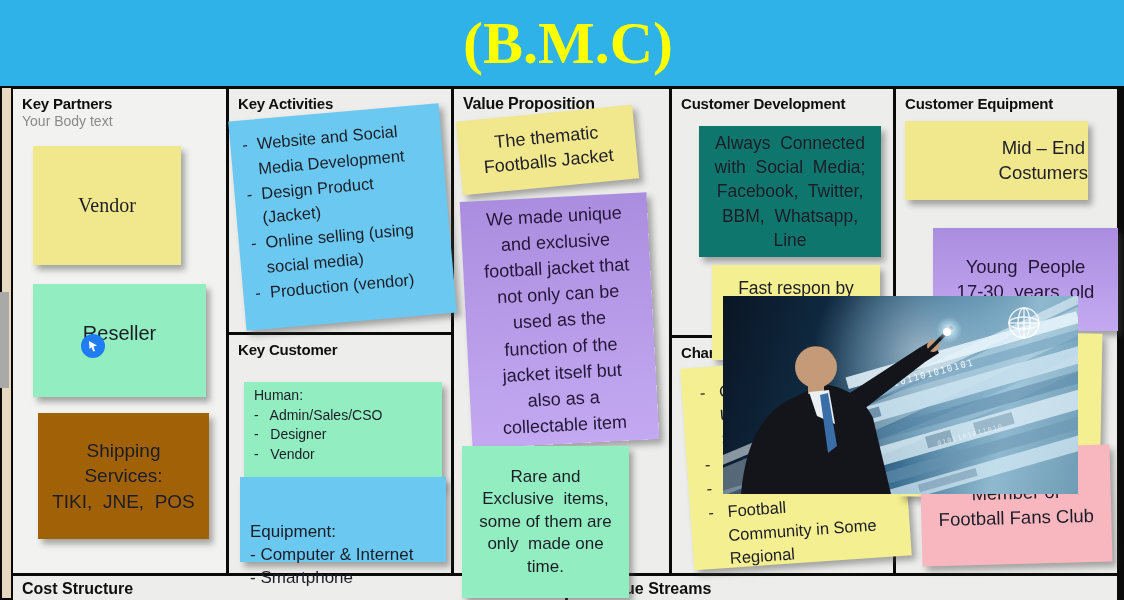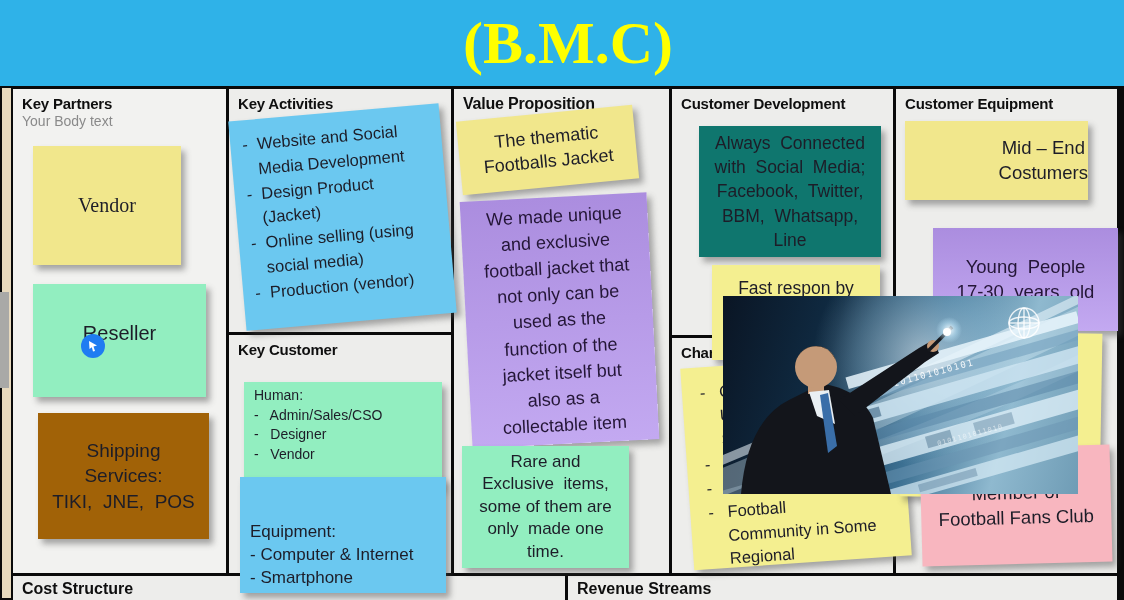--- a/index.html
+++ b/index.html
@@ -115,21 +115,21 @@
 -  Production (vendor)</span>
   </div>
 
   <div class="note green left z10" style="left:244px;top:362px;width:198px;height:107px;font-size:14px;
        padding:4px 10px;box-sizing:border-box;margin-top:20px;">
     <span class="note-text" style="line-height:1.4;">Human:
 -   Admin/Sales/CSO
 -   Designer
 -   Vendor</span>
   </div>
-  <div class="note blue left z10" style="left:240px;top:477px;width:206px;height:116px;font-size:17px;
+  <div class="note blue left z10" style="left:240px;top:477px;width:206px;height:85px;font-size:17px;
        padding:44px 8px 4px 10px;box-sizing:border-box;">
     <span class="note-text" style="line-height:1.35;">Equipment:
 - Computer &amp; Internet
 - Smartphone</span>
   </div>
 
   <div class="note yellow z10" style="left:459px;top:113px;width:177px;height:74px;font-size:18px;
        transform:rotate(-5.5deg);">
     <span class="note-text">The thematic
 Footballs Jacket</span>
@@ -139,21 +139,21 @@
     <span class="note-text" style="line-height:1.45;">We made unique
 and exclusive
 football jacket that
 not only can be
 used as the
 function of the
 jacket itself but
 also as a
 collectable item</span>
   </div>
-  <div class="note green z10" style="left:462px;top:446px;width:167px;height:122px;font-size:17px;">
+  <div class="note green z10" style="left:462px;top:446px;width:167px;height:152px;font-size:17px;">
     <span class="note-text">Rare and
 Exclusive  items,
 some of them are
 only  made one
 time.</span>
   </div>
 
   <div class="note pink z10" style="left:699px;top:126px;width:182px;height:131px;font-size:17.5px;">
     <span class="note-text" style="line-height:1.38;">Always  Connected
 with  Social  Media;

